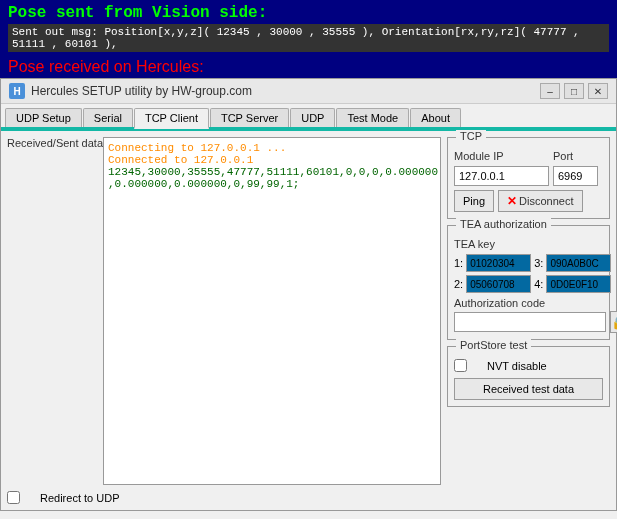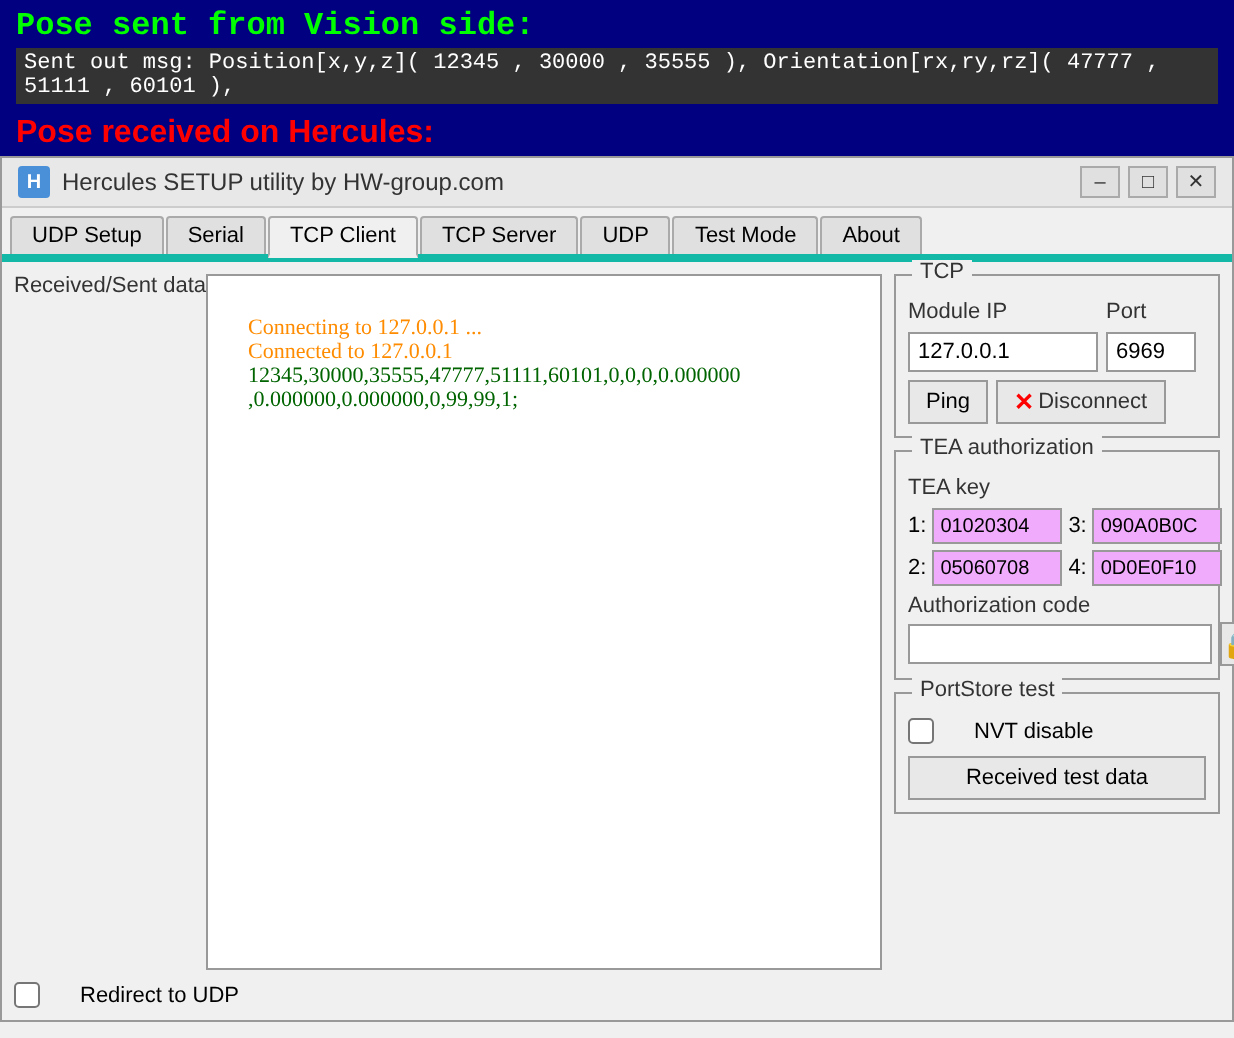--- a/index.html
+++ b/index.html
@@ -27,21 +27,21 @@
       background: #333;
       color: #ffffff;
       font-size: 11px;
       padding: 2px 4px;
       margin-top: 2px;
       width: 100%;
     }
     .pose-received-title {
       color: #ff0000;
       font-size: 16px;
-      font-weight: bold;
+      font-weight: normal;
       padding: 2px 8px;
       background: #000080;
     }
 
     .window {
       background: #f0f0f0;
       border: 1px solid #999;
       width: 617px;
     }
 
@@ -129,22 +129,22 @@
     }
     .panel-label {
       font-size: 11px;
       color: #333;
       margin-bottom: 2px;
     }
     .received-text {
       flex: 1;
       background: #ffffff;
       border: 1px solid #999;
-      padding: 20px;
-      font-family: Liberation Serif, serif;
+      padding: 4px;
+      font-family: Liberation Mono, monospace;
       font-size: 11px;
       overflow: auto;
       min-height: 280px;
     }
     .line-connecting { color: #ff8c00; }
     .line-connected { color: #ff8c00; }
     .line-data { color: #006400; }
 
     .right-panel {
       width: 163px;
@@ -214,21 +214,21 @@
     .tea-grid {
       display: grid;
       grid-template-columns: auto 1fr auto 1fr;
       gap: 3px;
       align-items: center;
       font-size: 11px;
       margin-top: 4px;
     }
     .tea-input {
       border: 1px solid #999;
-      background: #f0abfc;
+      background: #0369a1;
       padding: 1px 3px;
       font-size: 10px;
       height: 18px;
       width: 65px;
     }
 
     .auth-row {
       display: flex;
       flex-direction: column;
       gap: 2px;

